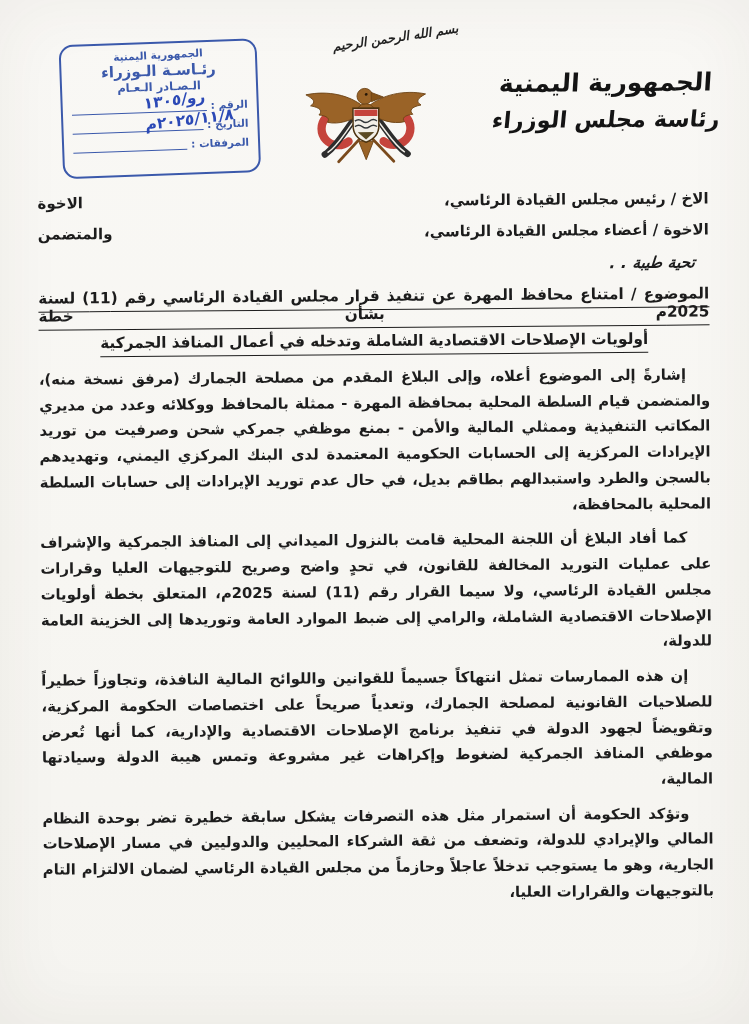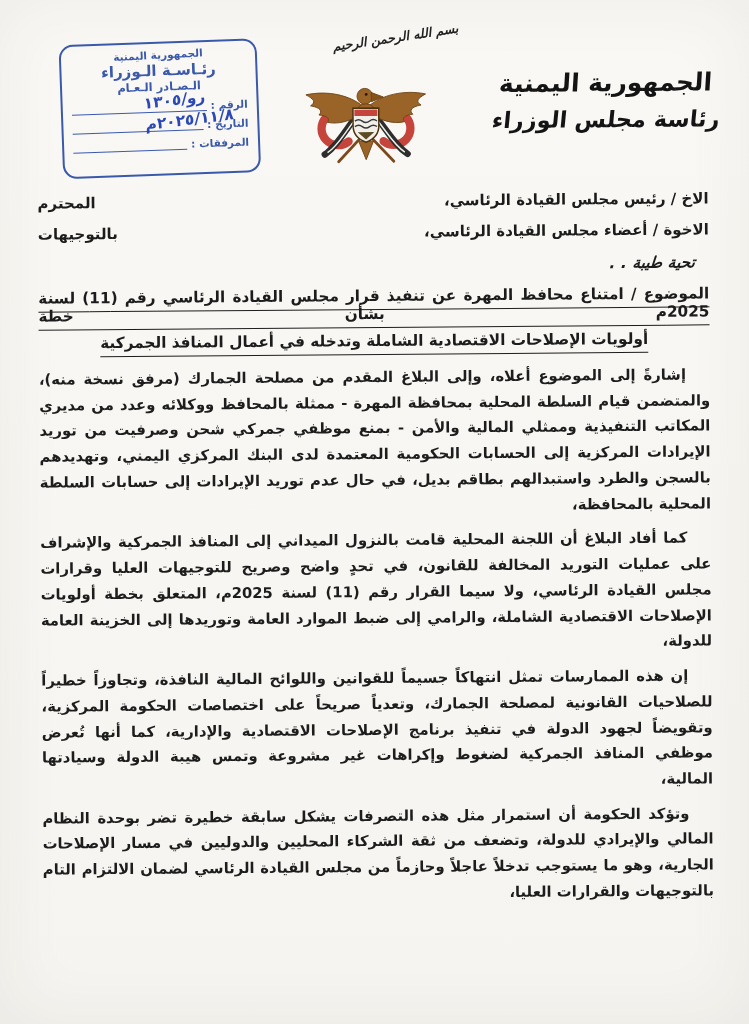--- a/index.html
+++ b/index.html
@@ -135,25 +135,25 @@
       <div class="titles">
         <div class="country">الجمهورية اليمنية</div>
         <div class="org">رئاسة مجلس الوزراء</div>
       </div>
     </div>
 
     <div class="flow">
 
       <div class="addr-row">
         <span>الاخ / رئيس مجلس القيادة الرئاسي،</span>
-        <span>المحترم</span>
+        <span>الاخوة</span>
       </div>
       <div class="addr-row">
         <span>الاخوة / أعضاء مجلس القيادة الرئاسي،</span>
-        <span>بالتوجيهات</span>
+        <span>والمتضمن</span>
       </div>
 
       <div class="greeting">تحية طيبة . .</div>
 
       <div class="subject">
         <div class="l1">الموضوع / امتناع محافظ المهرة عن تنفيذ قرار مجلس القيادة الرئاسي رقم (11) لسنة 2025م بشأن خطة</div>
         <div class="l2">أولويات الإصلاحات الاقتصادية الشاملة وتدخله في أعمال المنافذ الجمركية</div>
       </div>
 
       <div class="body-text">

